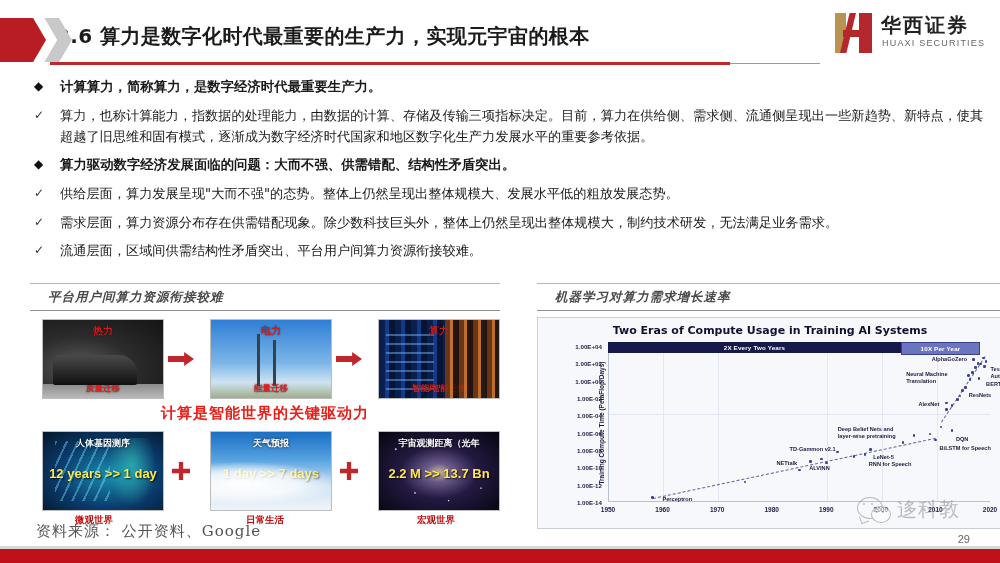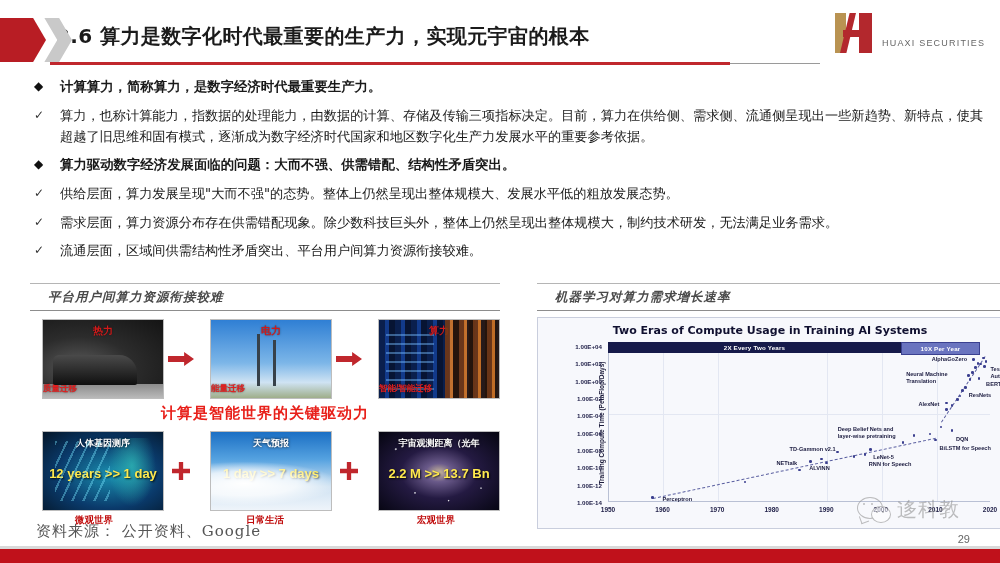--- a/index.html
+++ b/index.html
@@ -69,21 +69,21 @@
   .panel-rule-top{height:1px;background:#b5b5b5;width:100%;margin-bottom:5px;}
 
   .left-panel{left:30px;top:283px;width:470px;height:250px;}
   .right-panel{left:522px;top:283px;width:466px;height:250px;padding-left:15px;}
 
   
   .pic-row{position:relative;display:flex;align-items:center;justify-content:space-between;margin-top:8px;}
   .pic{position:relative;width:128px;height:78px;border:1px solid #bdbdbd;overflow:hidden;margin-left:12px;}
   .pic .cap-top{position:absolute;left:0;right:0;top:4px;text-align:center;font-size:10px;font-weight:bold;color:#d11a1a;
      text-shadow:0 0 2px rgba(0,0,0,.5);}
-  .pic .cap-bot{position:absolute;left:0;right:0;bottom:3px;font-size:8.5px;font-weight:bold;color:#e02020;
+  .pic .cap-bot{position:absolute;left:0;right:0;bottom:3px;text-align:center;font-size:8.5px;font-weight:bold;color:#e02020;
      text-shadow:0 0 2px rgba(0,0,0,.6);}
   .pic .cap-yellow{position:absolute;left:0;right:0;top:44%;text-align:center;font-size:13px;font-weight:bold;color:#ffe94d;
      text-shadow:1px 1px 2px rgba(0,0,0,.85);white-space:nowrap;}
   .pic .cap-white{position:absolute;left:0;right:0;top:5px;text-align:center;font-size:9px;font-weight:bold;color:#ffffff;
      text-shadow:0 0 3px rgba(0,0,0,.9);white-space:nowrap;}
 
   .img-train{background:
       radial-gradient(ellipse at 30% 60%, #5a5a5a 0%, #2c2c2c 45%, #141414 100%),
       linear-gradient(#6d6d6d,#1d1d1d);
   }
@@ -186,20 +186,21 @@
     <div class="hdr-rule-gray"></div>
   </div>
 
   <div class="logo">
     <div class="logo-mark">
       <div class="bar-l"></div>
         <div class="bar-d"></div>
         <div class="bar-r"></div>
         <div class="bar-m"></div>
     </div>
+    <div class="logo-cn">华西证券</div>
     <div class="logo-en">HUAXI SECURITIES</div>
   </div>
 
   <div class="bullets">
     <div class="b-row lead">
       <div class="b-mark">◆</div>
       <div class="b-text strong">计算算力，简称算力，是数字经济时代最重要生产力。</div>
     </div>
     <div class="b-row sub">
       <div class="b-mark chk">✓</div>

